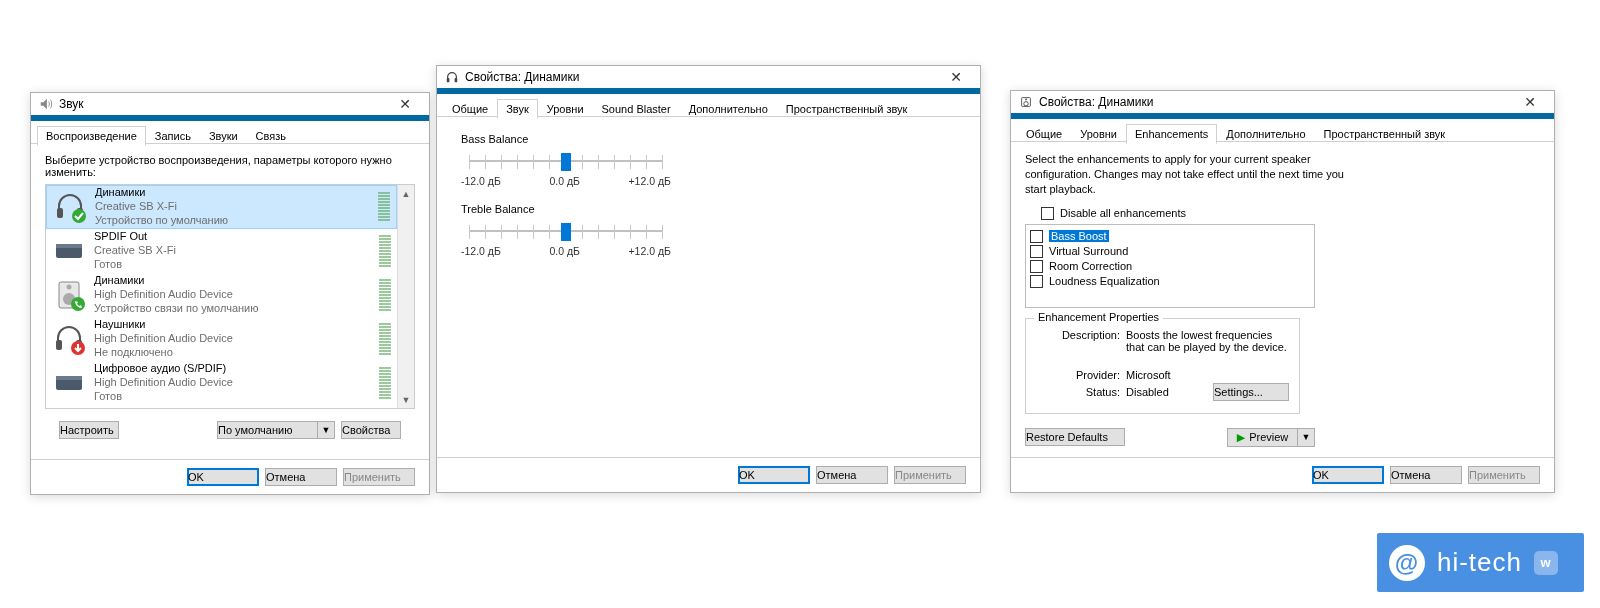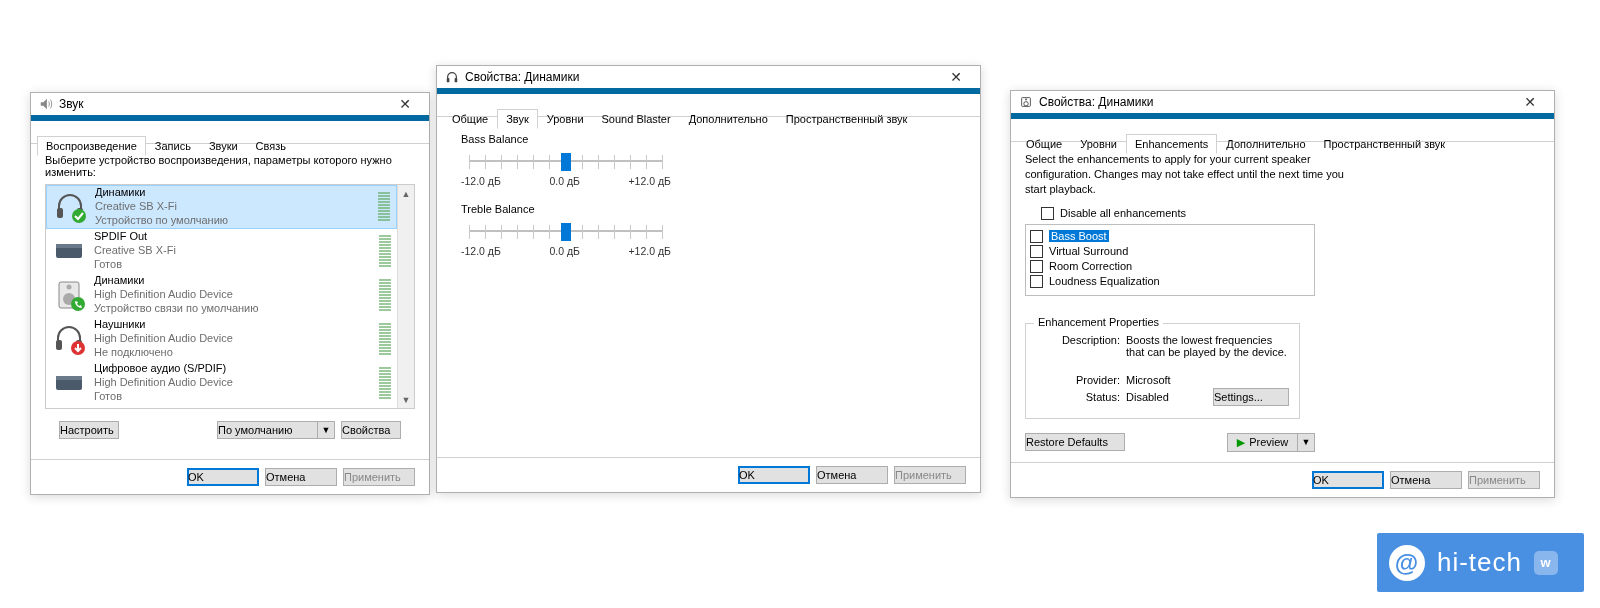--- a/index.html
+++ b/index.html
@@ -3,21 +3,21 @@
 <meta charset="utf-8">
 <style>
   * { box-sizing: border-box; font-family: "Segoe UI", Tahoma, sans-serif; }
   body { background: #fff; margin: 0; padding: 0; width: 1600px; height: 608px; position: relative; font-size: 11px; color: #000; }
   .window { position: absolute; background: #fff; border: 1px solid #b0b0b0; box-shadow: 0 2px 10px rgba(0,0,0,0.15); }
   .titlebar { height: 28px; display: flex; align-items: center; padding: 0 4px 0 8px; border-bottom: 6px solid #0369a1; }
   .titlebar .ticon { width: 14px; height: 14px; margin-right: 6px; display:flex; align-items:center; justify-content:center; }
   .titlebar .ttext { flex: 1; font-size: 12px; }
   .titlebar .close { width: 40px; height: 20px; display: flex; align-items: center; justify-content: center; font-size: 14px; color:#333; }
   .tabs { display: flex; border-bottom: 1px solid #d0d0d0; padding: 2px 6px 0 6px; }
-  .tab { padding: 3px 8px; border: 1px solid transparent; border-bottom: none; font-size: 11px; position: relative; top: 13px; cursor: default; }
+  .tab { padding: 3px 8px; border: 1px solid transparent; border-bottom: none; font-size: 11px; position: relative; top: 3px; cursor: default; }
   .tab.active { background: #fff; border-color: #d0d0d0; border-bottom: 1px solid #fff; }
   .content { padding: 10px 14px; }
   .instr { font-size: 11px; margin-bottom: 6px; }
   .devlist { border: 1px solid #cccccc; height: 225px; position: relative; }
   .devscroll { position:absolute; right:0; top:0; bottom:0; width:17px; background:#f0f0f0; border-left:1px solid #ddd; display:flex; flex-direction:column; align-items:center; justify-content:space-between; }
   .devscroll .arr { width:100%; height:17px; display:flex; align-items:center; justify-content:center; color:#666; font-size:9px;}
   .devinner { position:absolute; left:0; right:17px; top:0; bottom:0; overflow:hidden; }
   .devitem { display: flex; align-items: center; height: 44px; padding: 2px 4px; border-bottom: 0; }
   .devitem.selected { background: #cce8ff; border: 1px solid #99d1ff; }
   .devicon { width: 34px; height: 34px; margin: 0 8px 0 2px; position: relative; flex-shrink:0; }
@@ -42,21 +42,21 @@
   .strack .rail { position:absolute; left:8px; right:8px; top:9px; height:2px; background:#c0c0c0; }
   .strack .ticks { position:absolute; left:8px; right:8px; top:4px; bottom:4px; display:flex; justify-content:space-between; }
   .strack .ticks span { width:1px; background:#c8c8c8; }
   .strack .thumb { position:absolute; top:2px; width:10px; height:18px; background:#0078d7; left:calc(50% - 5px); }
   .sscale { display:flex; justify-content:space-between; font-size:10.5px; color:#333; }
 
   
   .enh-instr { font-size: 11px; line-height:1.35; max-width: 320px; margin-bottom:10px; }
   .checkbox { display:flex; align-items:center; gap:6px; font-size:11px; margin:2px 16px;text-align:center; }
   .checkbox .cb { width:13px; height:13px; border:1px solid #333; background:#fff; flex-shrink:0; }
-  .elist { border:1px solid #bdbdbd; padding:4px 6px 4px 4px; margin:4px 0 27px 0; height: 72px; }
+  .elist { border:1px solid #bdbdbd; padding:4px 6px 4px 4px; margin:4px 0 10px 0; height: 84px; }
   .elist .row { display:flex; align-items:center; gap:6px; font-size:11px; padding:1px 0; }
   .elist .row .cb { width:13px; height:13px; border:1px solid #333; background:#fff; flex-shrink:0; }
   .elist .row.sel span.txt { background:#0078d7; color:#fff; padding:0 2px; }
   .fieldset { border:1px solid #d0d0d0; padding:8px 10px 10px; margin-top:4px; position:relative; }
   .fieldset .legend { position:absolute; top:-8px; left:8px; background:#fff; padding:0 4px; font-size:11px; }
   .proprow { display:flex; font-size:11px; margin:2px 0; }
   .proprow .k { width: 84px; text-align:right; margin-right:6px; }
   .hitech { position:absolute; right:16px; bottom:16px; background:#4a90e2; color:#fff; padding:14px 26px 14px 60px; border-radius:2px; font-size:26px; letter-spacing:1px; display:flex; align-items:center; }
   .hitech .at { position:absolute; left:12px; width:36px; height:36px; border-radius:50%; background:#fff; color:#4a90e2; display:flex; align-items:center; justify-content:center; font-weight:bold; font-size:24px; }
   .hitech .vk { margin-left:12px; width:24px; height:24px; background:rgba(255,255,255,.35); border-radius:5px; display:flex; align-items:center; justify-content:center; font-size:13px; font-weight:bold; }

